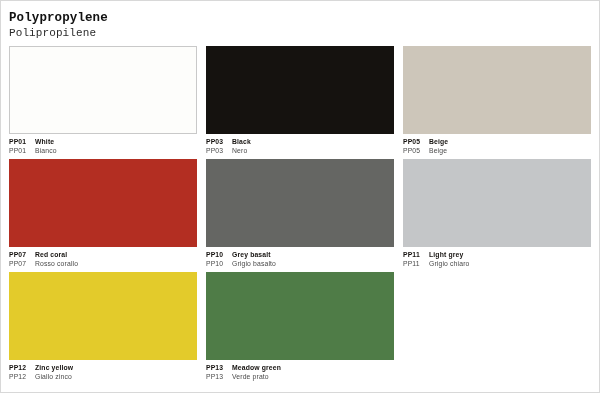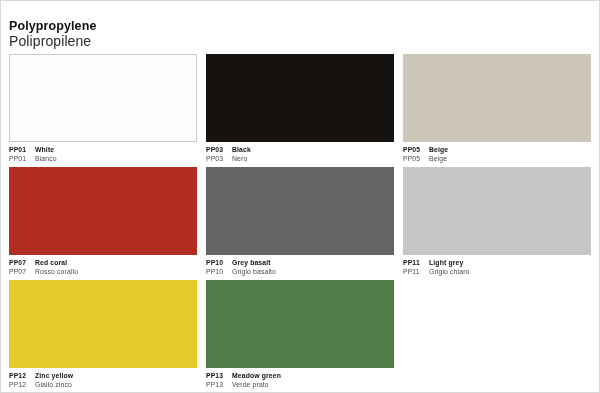--- a/index.html
+++ b/index.html
@@ -23,31 +23,32 @@
     background: #ffffff;
   }
   #page-inner {
     position: absolute;
     left: 8px;
     top: 6px;
     right: 8px;
     bottom: 6px;
   }
   .title-block {
-    margin: 12px 0 6px 0;
+    margin: 4px 0 6px 0;
+    font-family: Liberation Mono, monospace;
   }
   .title-en {
     font-size: 12.5px;
     font-weight: bold;
     line-height: 15px;
     color: #111111;
     letter-spacing: 0.1px;
   }
   .title-it {
-    font-size: 14px;
+    font-size: 11px;
     font-weight: normal;
     line-height: 14px;
     color: #2b2b2b;
     letter-spacing: 0.1px;
   }
   .grid {
     display: flex;
     flex-direction: column;
   }
   .row {

